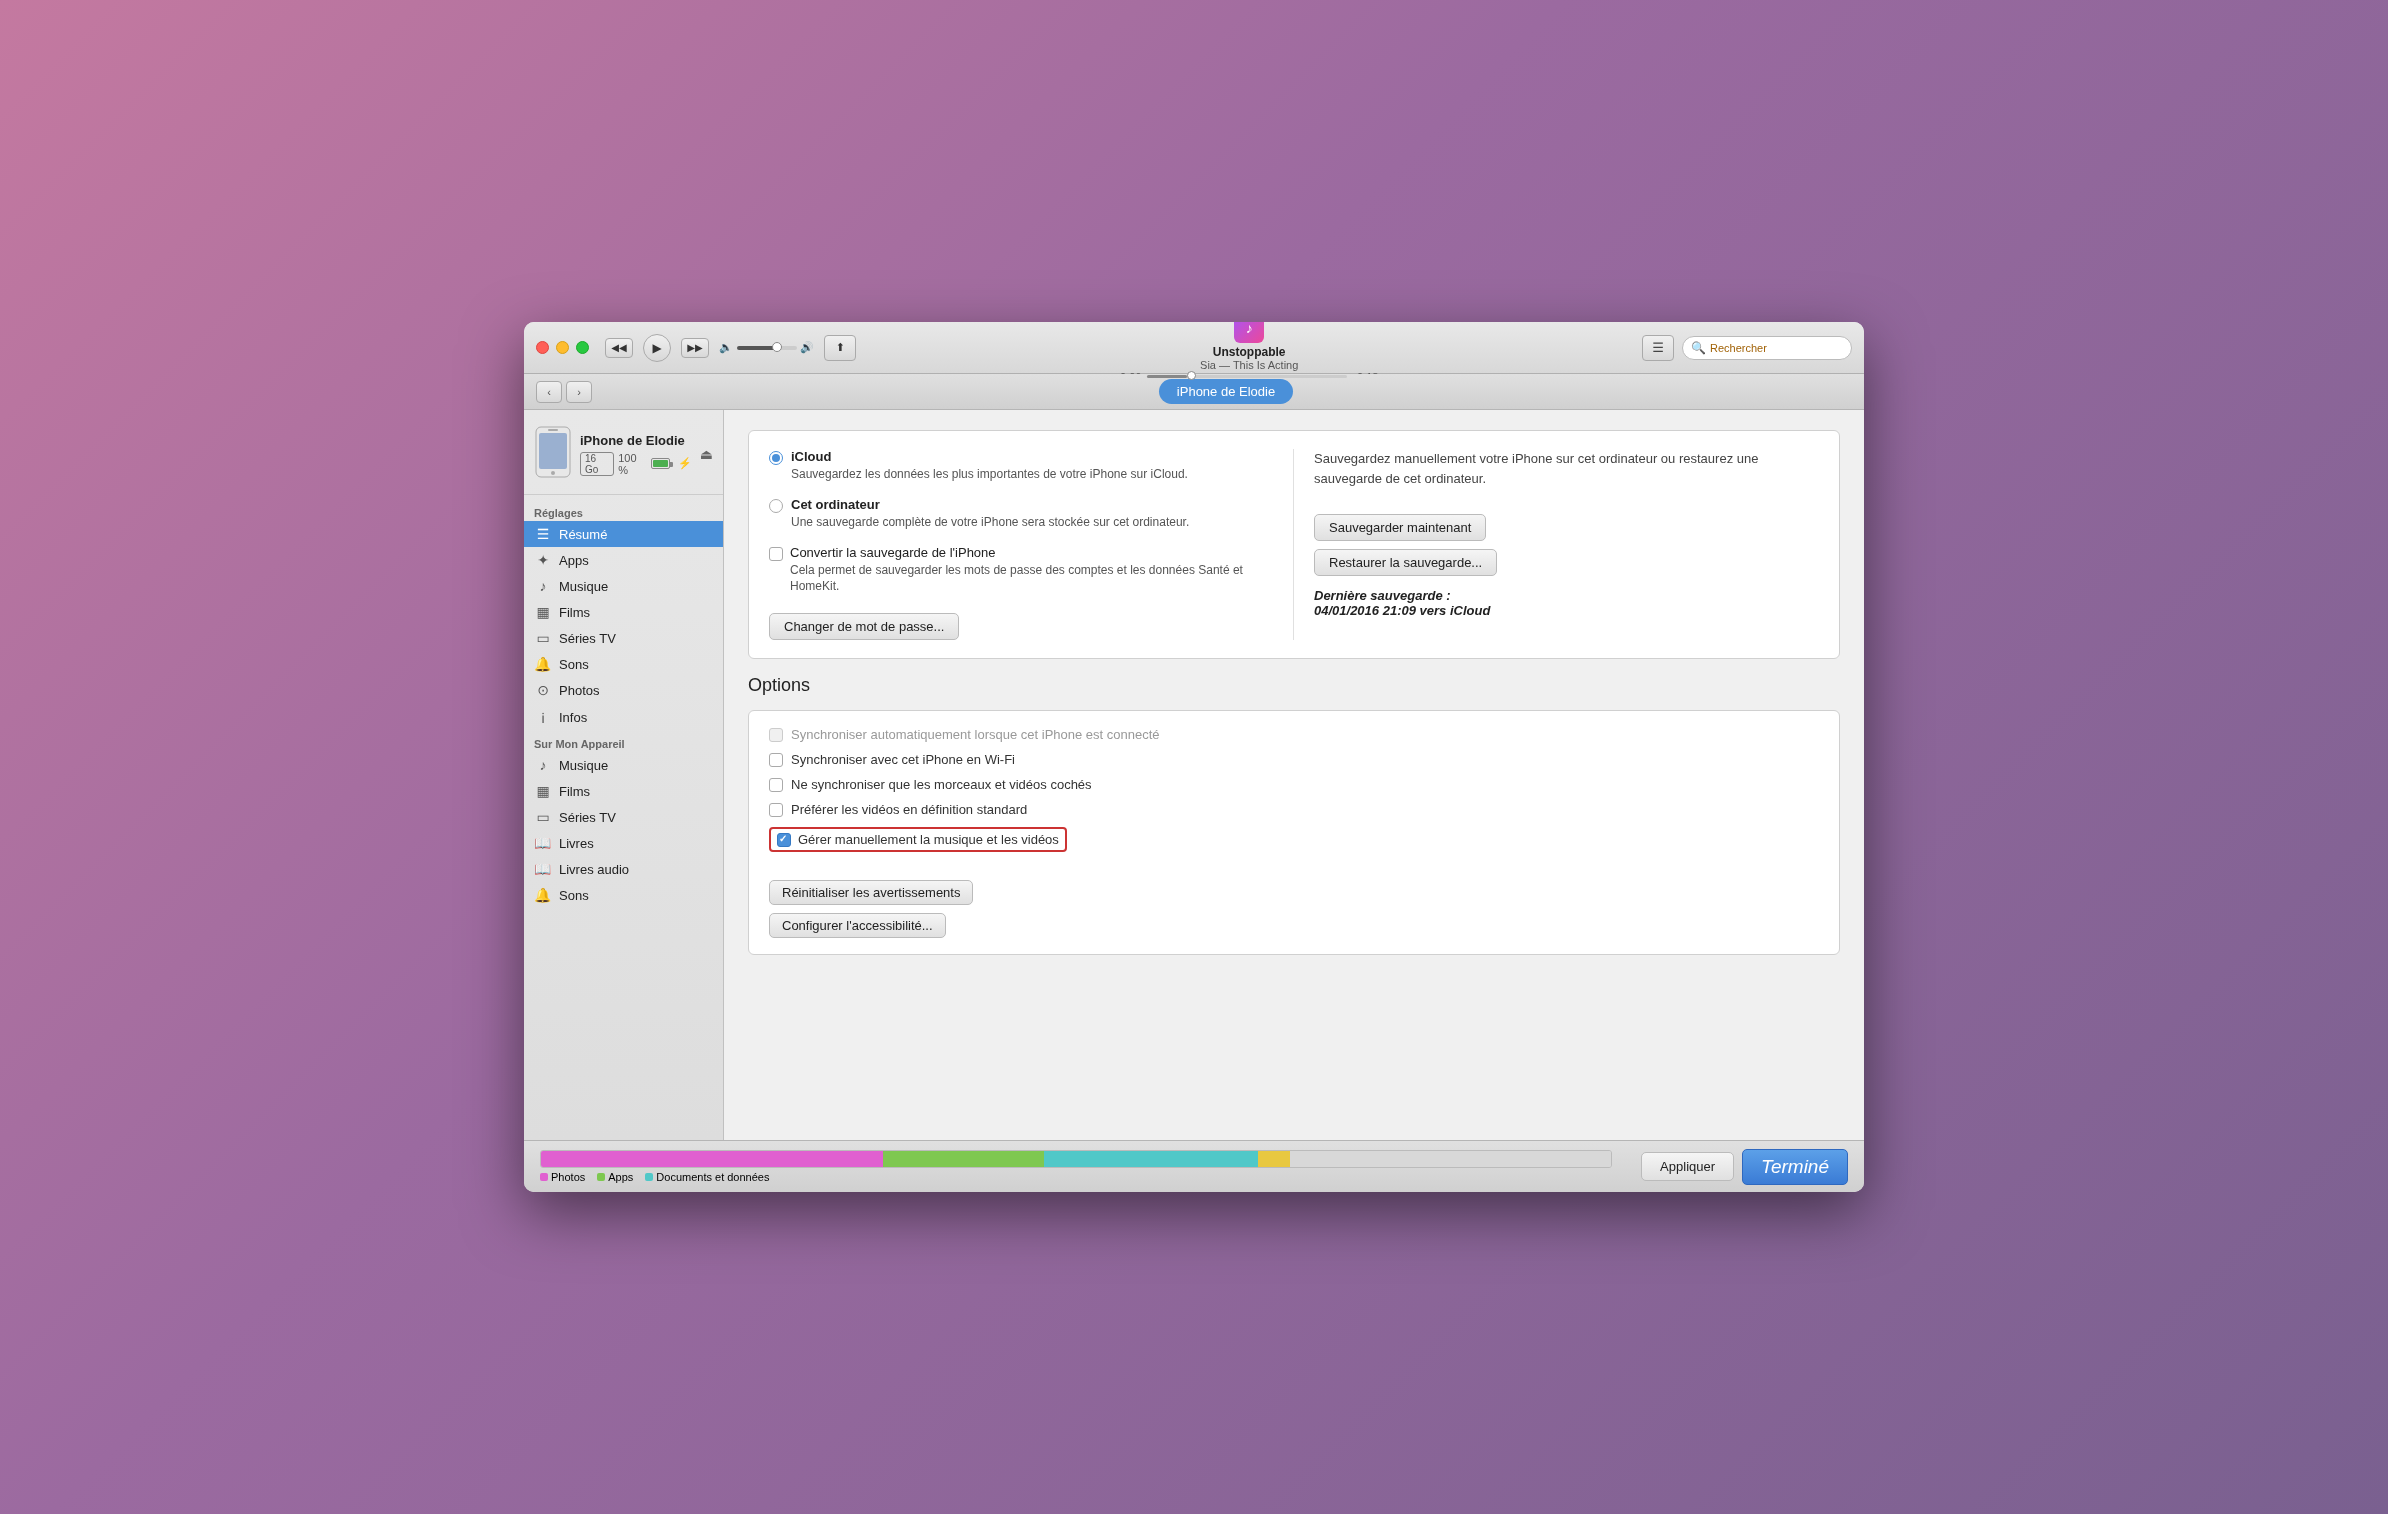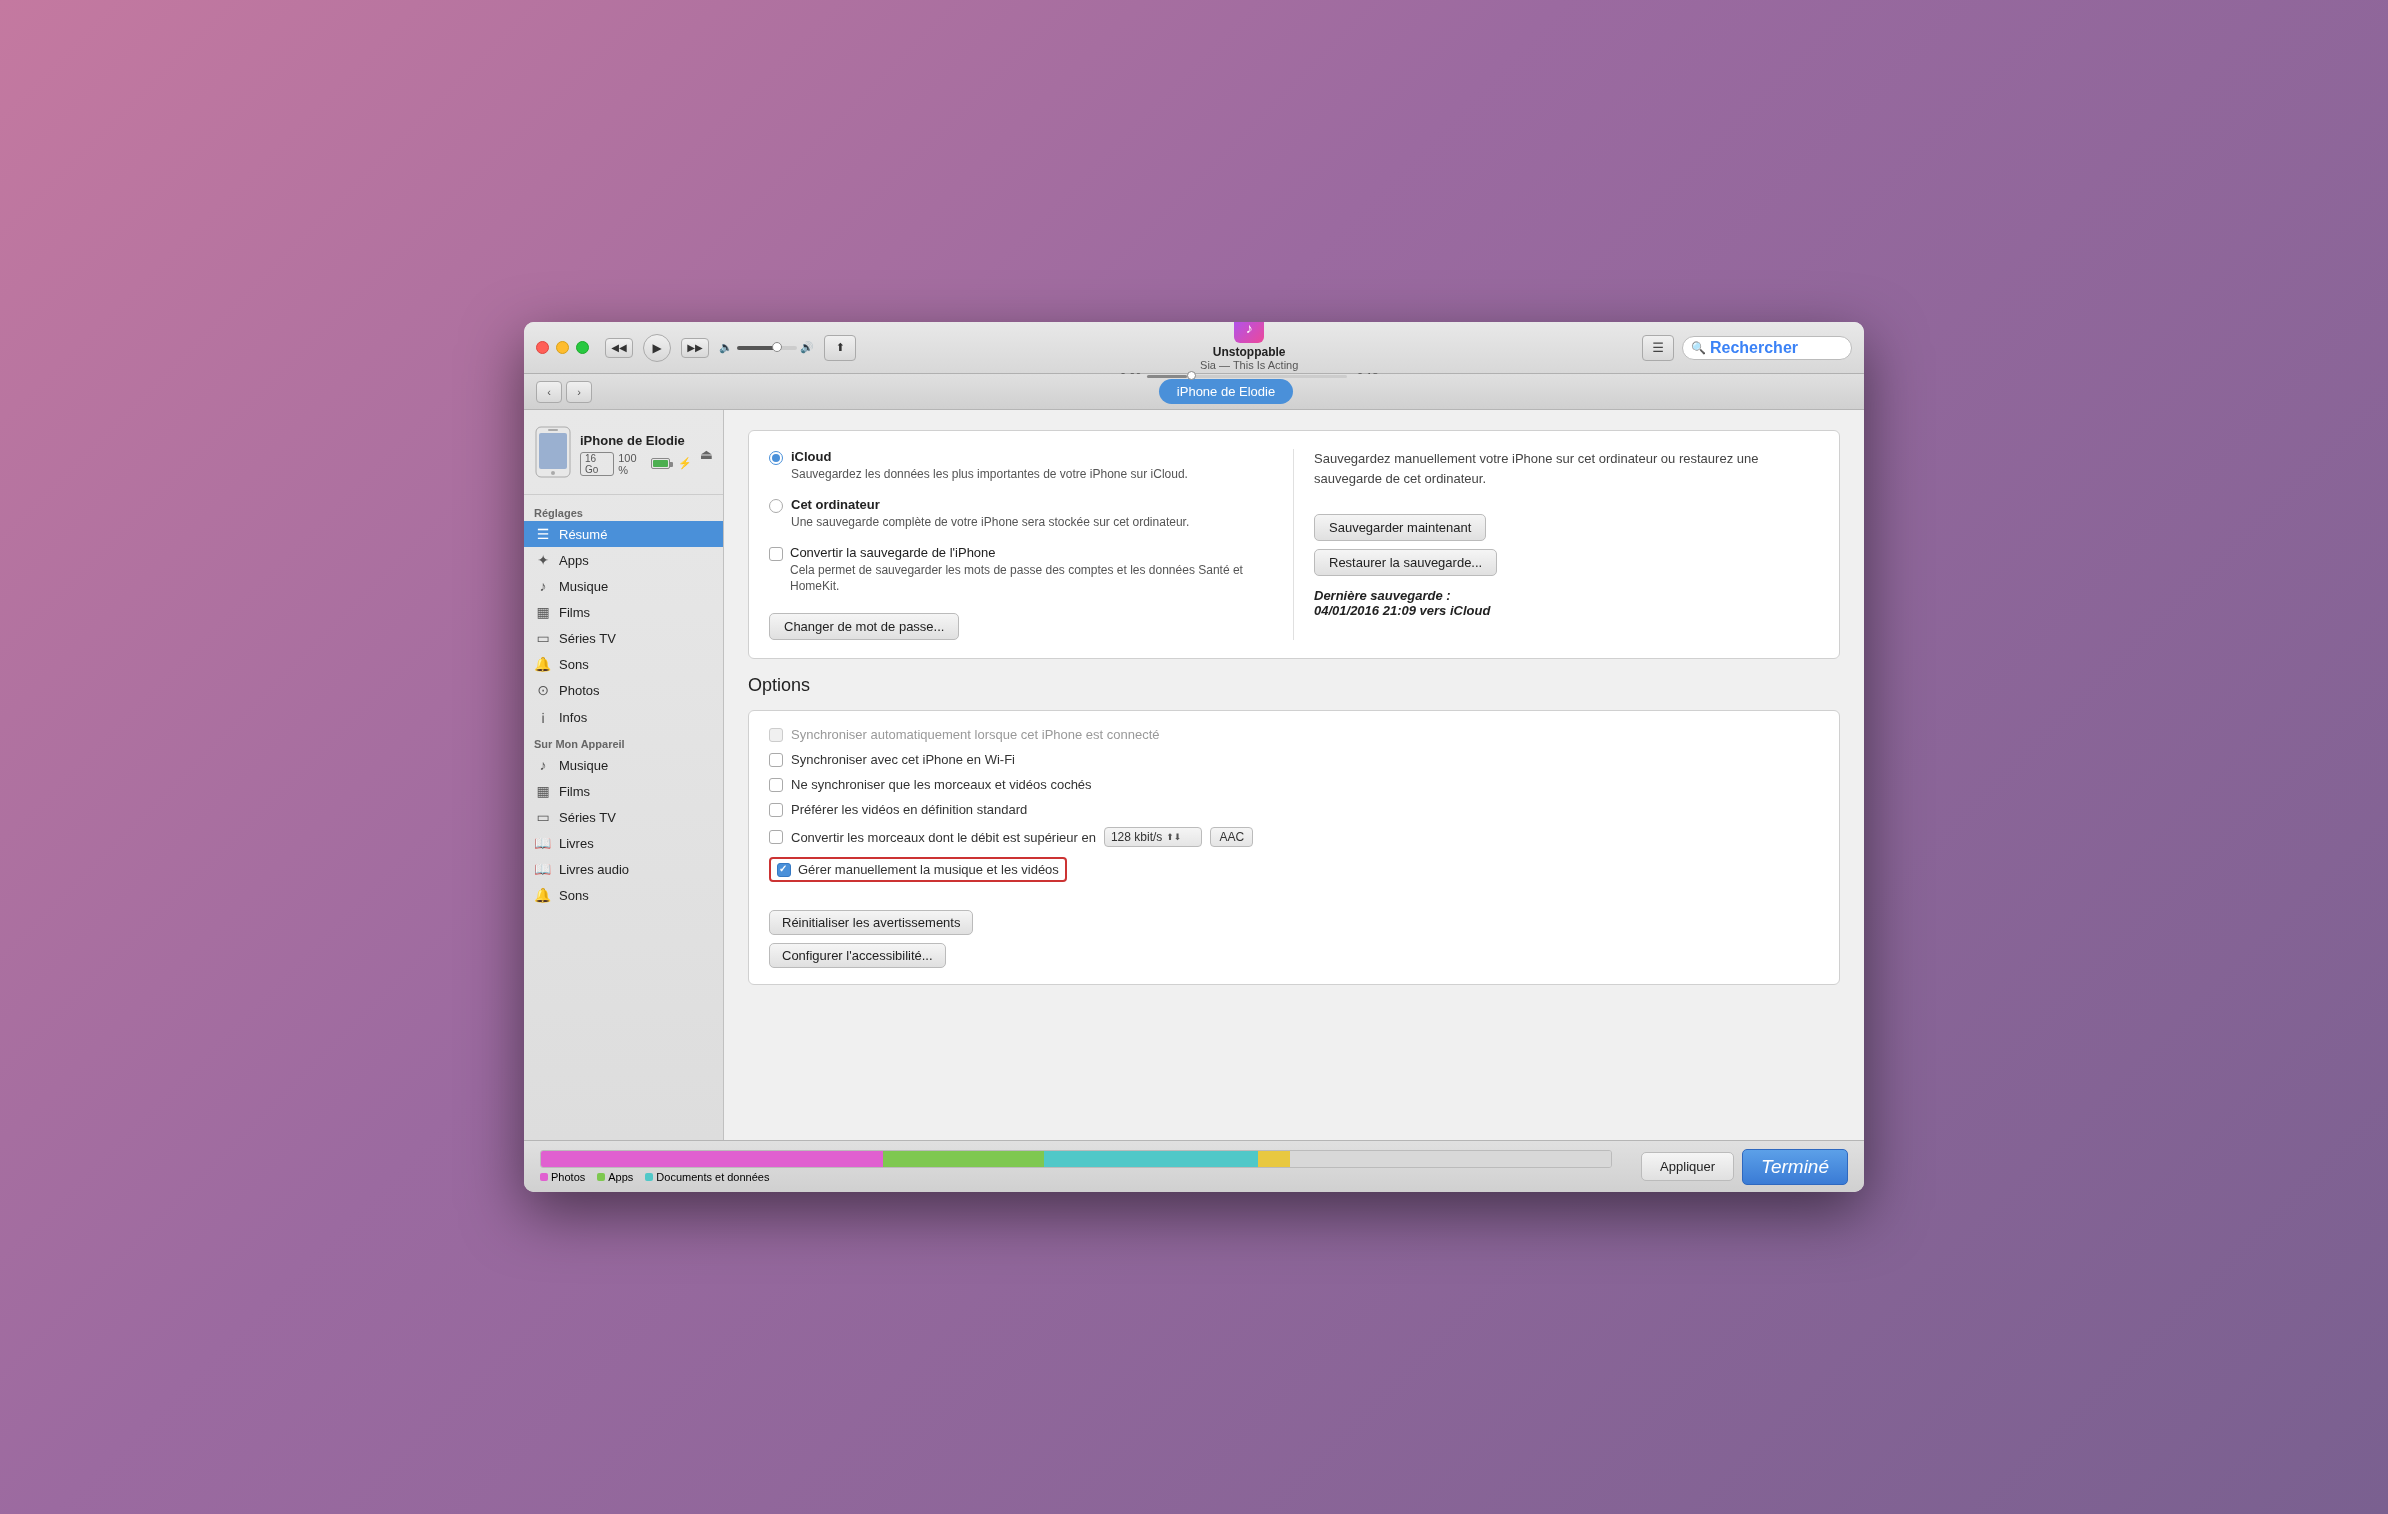--- a/index.html
+++ b/index.html
@@ -535,21 +535,21 @@
         </div>
         <span>-0:18</span>
       </div>
     </div>
     <div class="titlebar-right">
       <div class="list-btn">
         <span>☰</span>
       </div>
       <div class="search-box">
         <span style="font-size:12px;">🔍</span>
-        <span style="font-size:16px;color:#3b82f6;font-weight:bold;">Rechercher</span>
+        <span style="font-size:11px;color:#a16207;">Rechercher</span>
       </div>
     </div>
   </div>
 
   <div class="navbar">
     <div class="nav-arrows">
       <div class="nav-arrow">‹</div>
       <div class="nav-arrow">›</div>
     </div>
     <div class="device-tab">iPhone de Elodie</div>
@@ -700,29 +700,20 @@
           <span class="opt-label">Synchroniser avec cet iPhone en Wi-Fi</span>
         </div>
         <div class="opt-checkbox-row">
           <div class="opt-checkbox"></div>
           <span class="opt-label">Ne synchroniser que les morceaux et vidéos cochés</span>
         </div>
         <div class="opt-checkbox-row">
           <div class="opt-checkbox"></div>
           <span class="opt-label">Préférer les vidéos en définition standard</span>
         </div>
-        <div class="opt-checkbox-row convert-row">
-          <div class="opt-checkbox"></div>
-          <span class="opt-label">Convertir les morceaux dont le débit est supérieur en</span>
-          <div class="bitrate-select">
-            <span>128 kbit/s</span>
-            <span style="margin-left:4px;font-size:9px;color:#555;">⬆⬇</span>
-          </div>
-          <div class="aac-label">AAC</div>
-        </div>
         <div class="opt-checkbox-row">
           <div class="manage-row">
             <div class="opt-checkbox checked"></div>
             <span class="opt-label">Gérer manuellement la musique et les vidéos</span>
           </div>
         </div>
         <div style="height:10px;"></div>
         <div class="small-btn">Réinitialiser les avertissements</div>
         <br>
         <div class="small-btn">Configurer l'accessibilité...</div>

